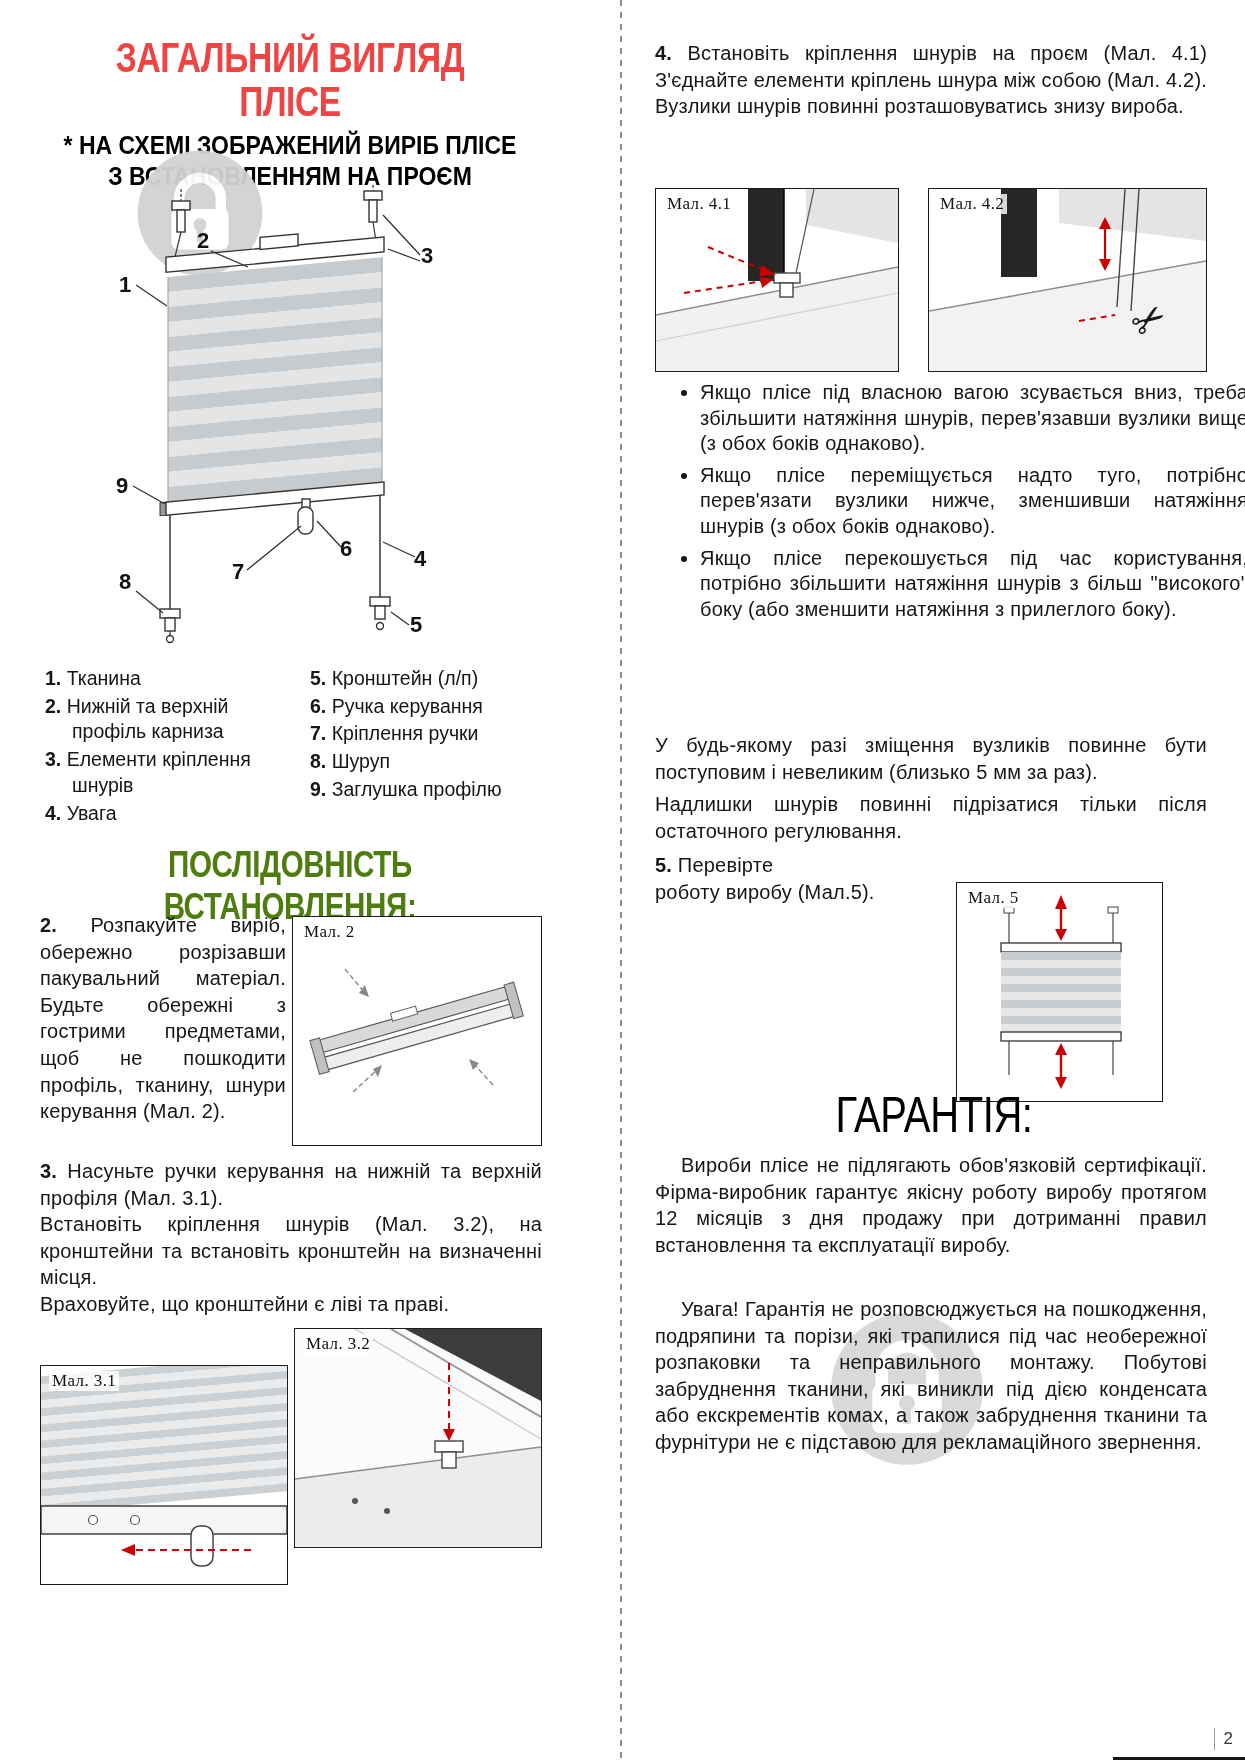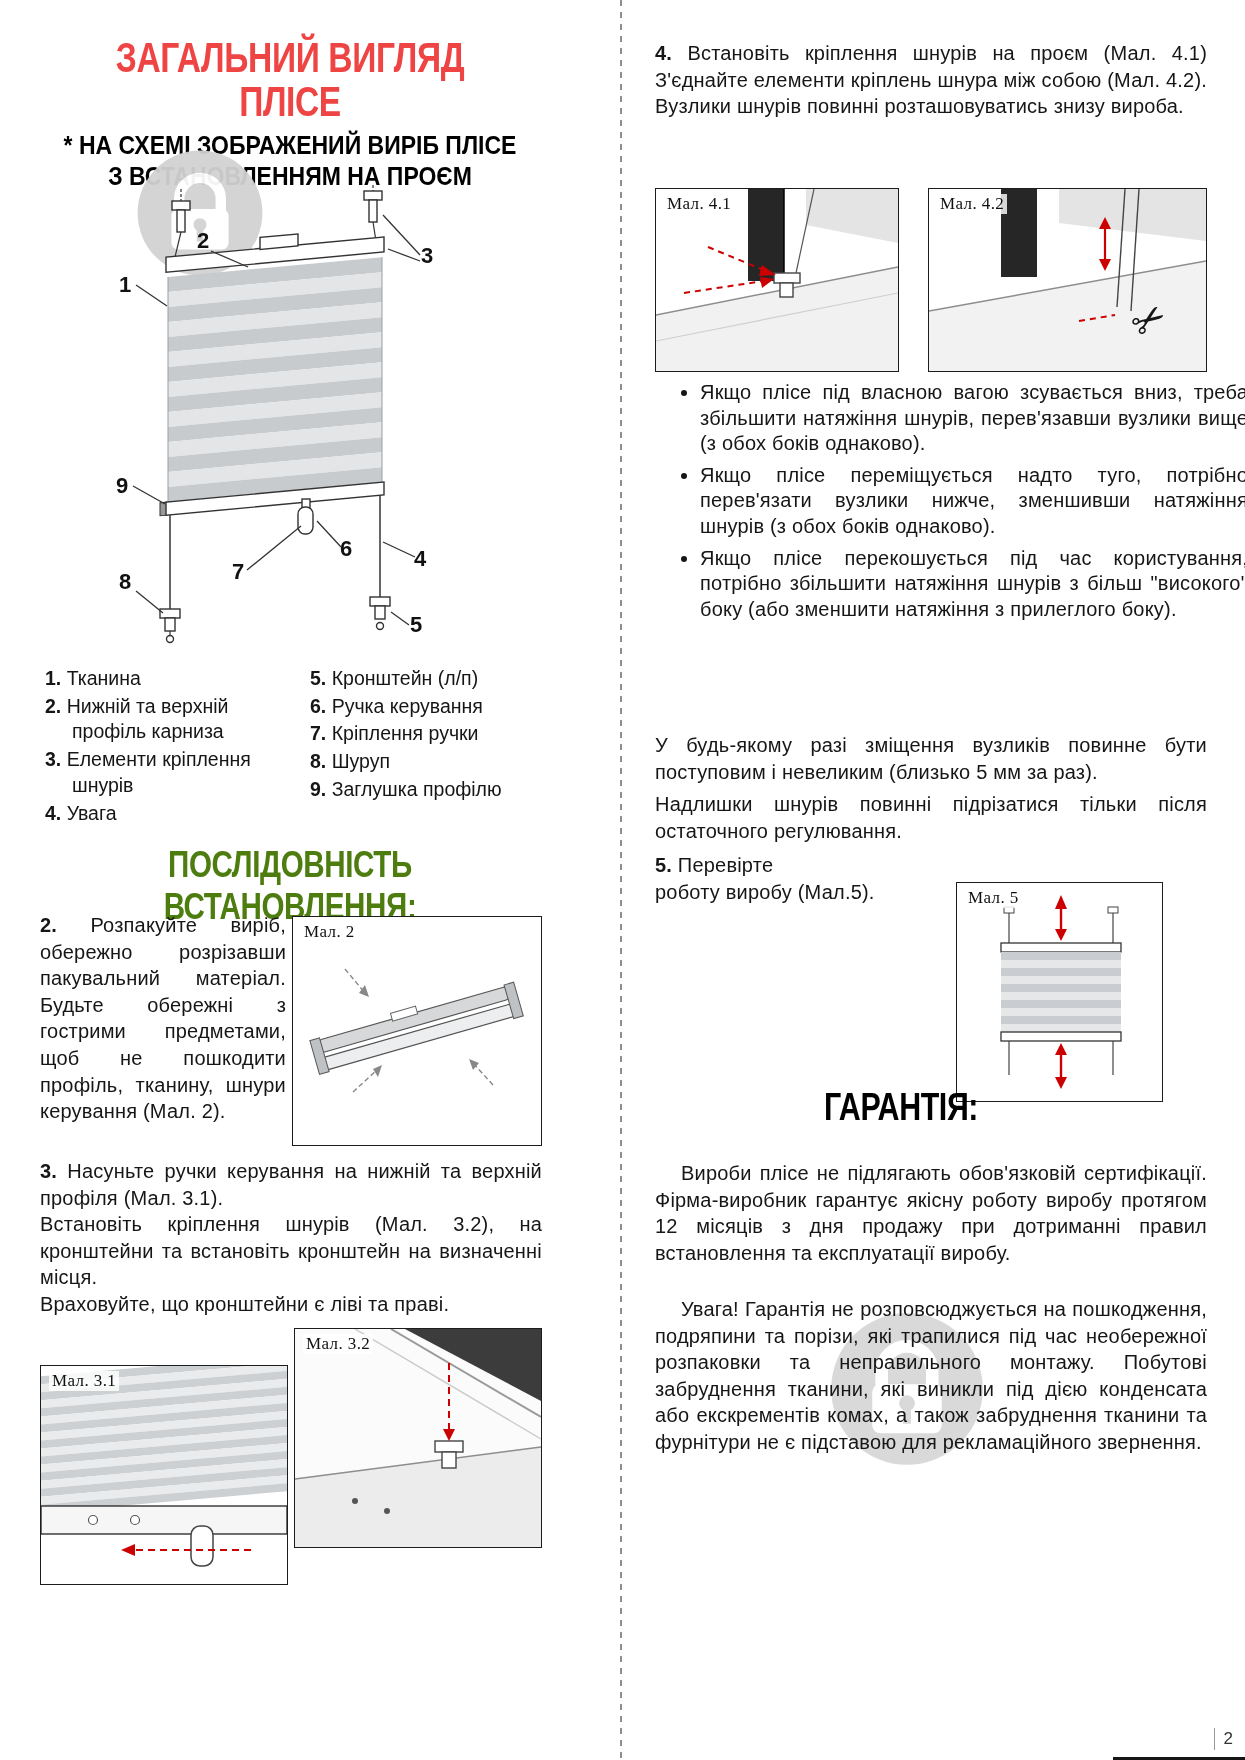--- a/index.html
+++ b/index.html
@@ -21,22 +21,22 @@
   }
   .subtitle{
     position:absolute;left:40px;top:130px;width:500px;text-align:center;
     font-size:25px;font-weight:bold;line-height:1.25;color:#000;
   }
   .section-title{
     position:absolute;left:40px;top:844px;width:500px;text-align:center;
     font-size:37px;font-weight:bold;color:#4d7c0f;letter-spacing:-0.5px;
   }
   .warranty-title{
-    position:absolute;left:625px;top:1086px;width:552px;text-align:center;
-    font-size:38px;font-weight:bold;color:#000;letter-spacing:-0.5px;z-index:1;
+    position:absolute;left:658px;top:1086px;width:552px;text-align:center;
+    font-size:50px;font-weight:normal;color:#000;letter-spacing:-0.5px;z-index:1;
   }
   .body-text{font-size:20px;line-height:1.33;text-align:justify;letter-spacing:0.2px;}
   .abs{position:absolute;}
   .z1{z-index:1;}
   .indent{text-indent:26px;}
   .legend{font-size:19.5px;line-height:1.32;}
   .legend .li{padding-left:27px;text-indent:-27px;margin-bottom:2px;}
   .fig{position:absolute;border:1.6px solid #1c1c1c;background:#fff;font-family:Liberation Serif, serif;}
   .fig .lbl{
     position:absolute;top:5px;left:8px;font-size:17px;letter-spacing:0.4px;
@@ -343,21 +343,21 @@
   <div class="wm" style="left:828px;top:1310px;width:158px;height:158px;">
     <svg viewBox="0 0 100 100" width="158" height="158">
       <circle cx="50" cy="50" r="48" fill="#d7d7d7"></circle>
       <path d="M34,48 v-9 a16,16 0 0 1 32,0 v9" fill="none" stroke="#ffffff" stroke-width="8"></path>
       <rect x="28" y="47" width="44" height="31" rx="5" fill="#ffffff"></rect>
       <circle cx="50" cy="59" r="5" fill="#d7d7d7"></circle>
       <rect x="47.5" y="60" width="5" height="12" fill="#d7d7d7"></rect>
     </svg>
   </div>
 
-  <p class="abs body-text z1 indent" style="left:655px;top:1152px;width:552px;margin-top:8px;">Вироби плісе не підлягають обов'язковій сертифікації. Фірма-виробник гарантує якісну роботу виробу протягом 12 місяців з дня продажу при дотриманні правил встановлення та експлуатації виробу.</p>
+  <p class="abs body-text z1 indent" style="left:655px;top:1152px;width:552px;">Вироби плісе не підлягають обов'язковій сертифікації. Фірма-виробник гарантує якісну роботу виробу протягом 12 місяців з дня продажу при дотриманні правил встановлення та експлуатації виробу.</p>
   <p class="abs body-text z1 indent" style="left:655px;top:1296px;width:552px;">Увага! Гарантія не розповсюджується на пошкодження, подряпини та порізи, які трапилися під час необережної розпаковки та неправильного монтажу. Побутові забруднення тканини, які виникли під дією конденсата або екскрементів комах, а також забруднення тканини та фурнітури не є підставою для рекламаційного звернення.</p>
 
   <div class="pagefoot">
     <span class="bar"></span>
     <span>2</span>
   </div>
   <div class="bottom-edge"></div>
 </div>
 
 </body></html>

